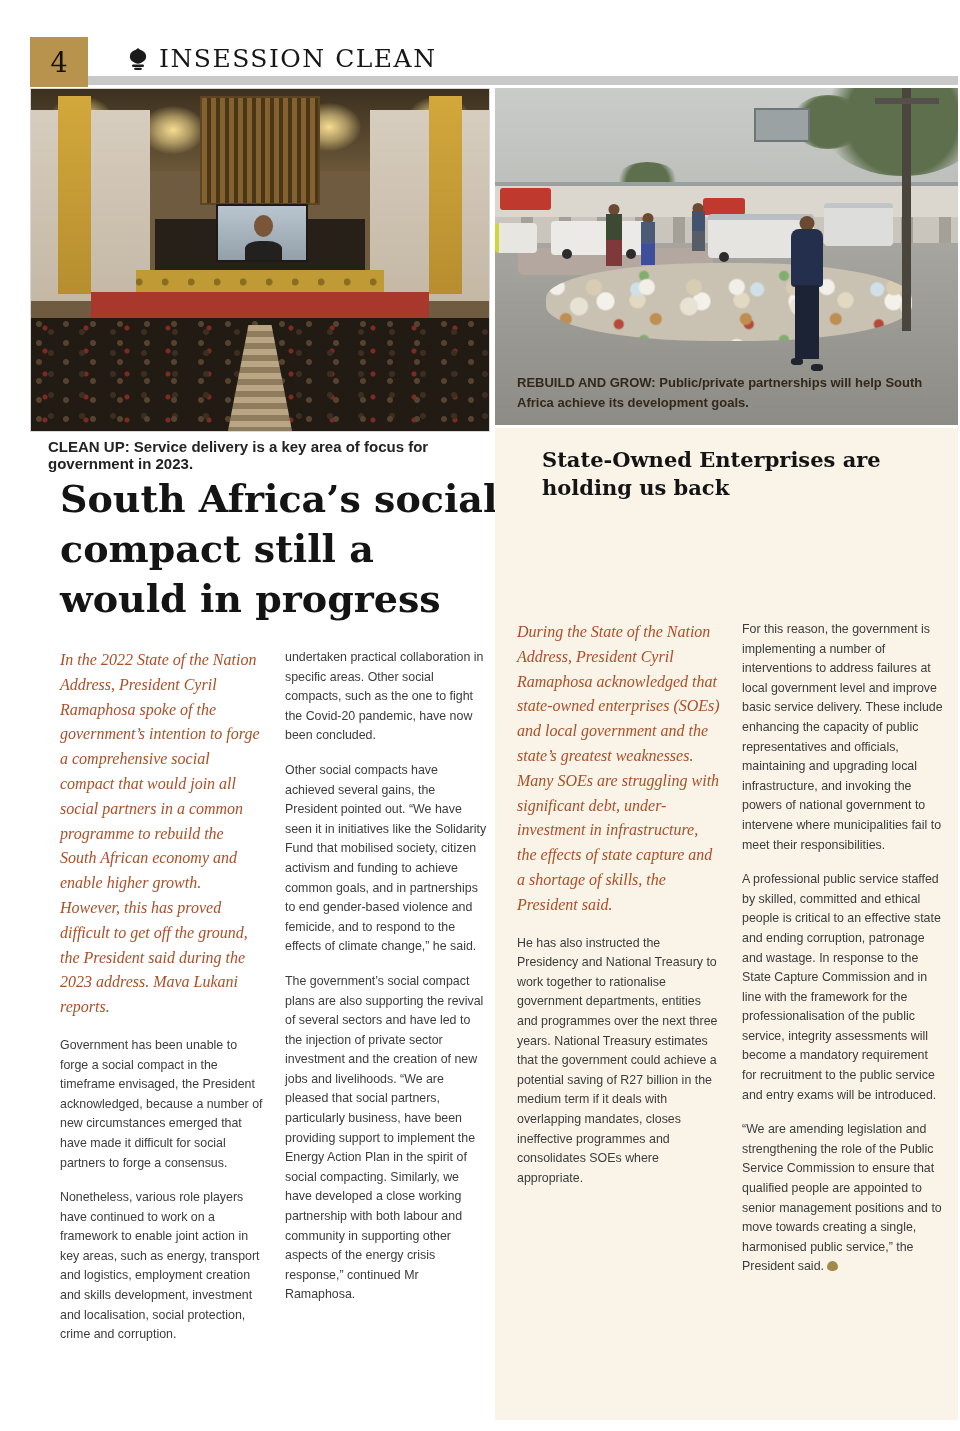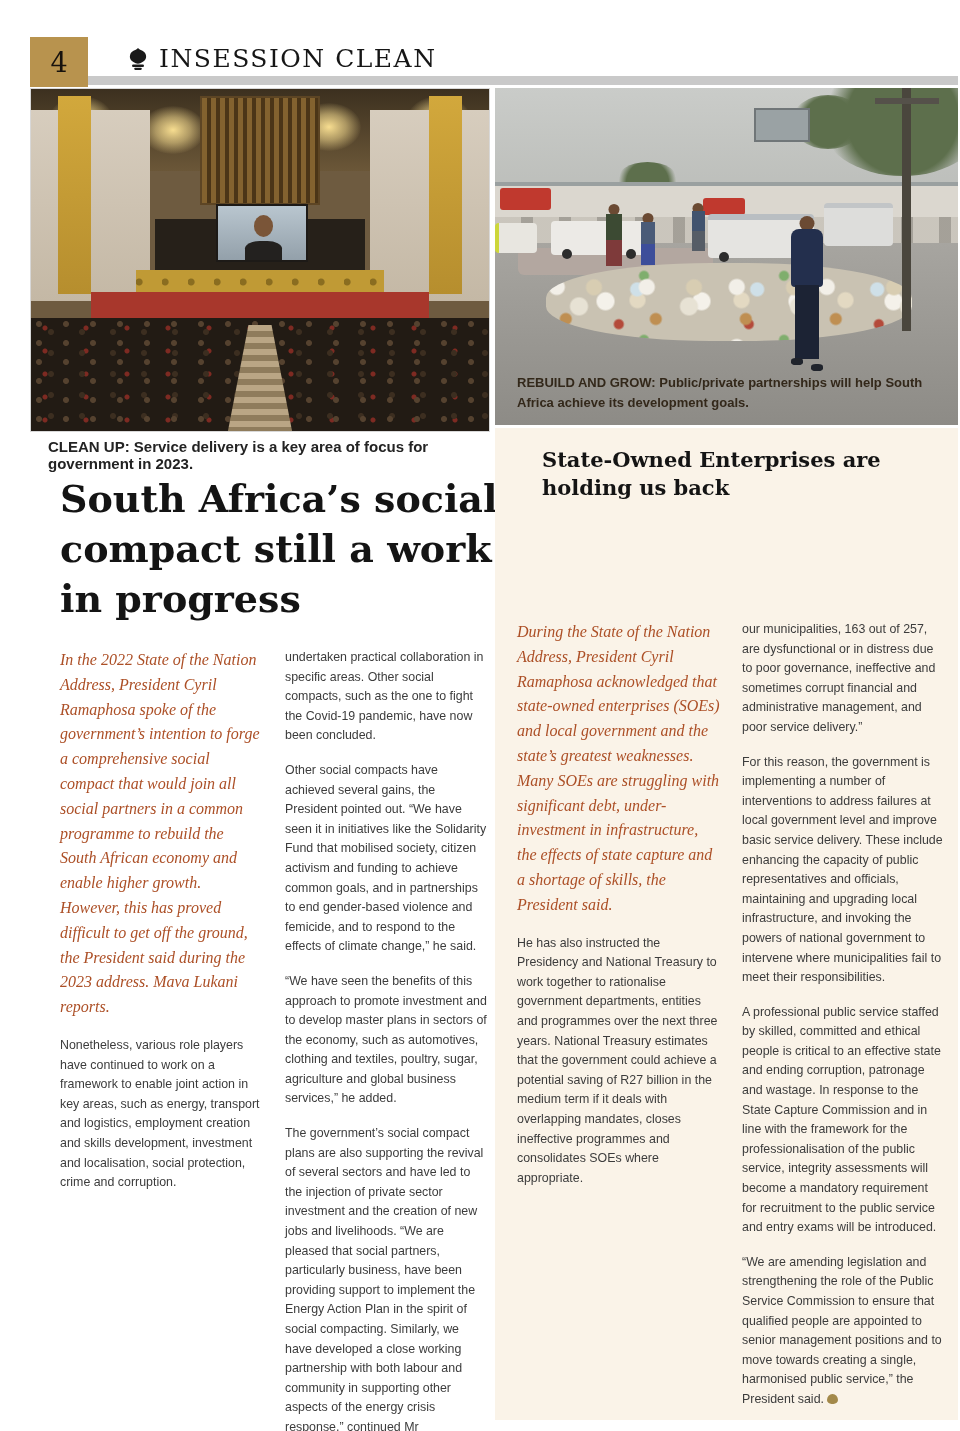--- a/index.html
+++ b/index.html
@@ -179,44 +179,43 @@
     <div style="position:absolute; top:13px; left:2px; width:32px; height:58px; background:#232f4d; border-radius:8px 8px 4px 4px;"></div>
     <div style="position:absolute; top:69px; left:6px; width:24px; height:74px; background:#1c2334;"></div>
     <div style="position:absolute; top:142px; left:2px; width:12px; height:7px; background:#20242c; border-radius:40%;"></div>
     <div style="position:absolute; top:148px; right:2px; width:12px; height:7px; background:#20242c; border-radius:40%;"></div>
   </div>
   <div class="photo-caption-overlay">REBUILD AND GROW: Public/private partnerships will help South Africa achieve its development goals.</div>
 </div>
 
 <div class="caption-left">CLEAN UP: Service delivery is a key area of focus for government in 2023.</div>
 
-<h1 class="headline a1-headline">South Africa’s social compact still a work in progress</h1>
+<h1 class="headline a1-headline">South Africa’s social compact still a would in progress</h1>
 
 <div class="cream-panel"></div>
 <h1 class="headline a2-headline">State-Owned Enterprises are holding us back</h1>
 
 <div class="cols a1-cols">
   <div class="col">
     <p class="lead">In the 2022 State of the Nation Address, President Cyril Ramaphosa spoke of the government’s intention to forge a comprehensive social compact that would join all social partners in a common programme to rebuild the South African economy and enable higher growth. However, this has proved difficult to get off the ground, the President said during the 2023 address. Mava Lukani reports.</p>
+    <p class="body-p">Government has been unable to forge a social compact in the timeframe envisaged, the President acknowledged, because a number of new circumstances emerged that have made it difficult for social partners to forge a consensus.</p>
     <p class="body-p">Nonetheless, various role players have continued to work on a framework to enable joint action in key areas, such as energy, transport and logistics, employment creation and skills development, investment and localisation, social protection, crime and corruption.</p>
 
   </div>
   <div class="col">
-    <p class="body-p">undertaken practical collaboration in specific areas. Other social compacts, such as the one to fight the Covid-19 pandemic, have now been concluded.</p>
+    <p class="body-p">undertaken practical collaboration in specific areas. Other social compacts, such as the one to fight the Covid-20 pandemic, have now been concluded.</p>
     <p class="body-p">Other social compacts have achieved several gains, the President pointed out. “We have seen it in initiatives like the Solidarity Fund that mobilised society, citizen activism and funding to achieve common goals, and in partnerships to end gender-based violence and femicide, and to respond to the effects of climate change,” he said.</p>
-    <p class="body-p">“We have seen the benefits of this approach to promote investment and to develop master plans in sectors of the economy, such as automotives, clothing and textiles, poultry, sugar, agriculture and global business services,” he added.</p>
     <p class="body-p"><span>The government’s social compact plans are also supporting the revival of several sectors and have led to the injection of private sector investment and the creation of new jobs and livelihoods. “We are pleased that social partners, particularly business, have been providing support to implement the Energy Action Plan in the spirit of social compacting. Similarly, we have developed a close working partnership with both labour and community in supporting other aspects of the energy crisis response,” continued Mr Ramaphosa.</span></p>
   </div>
 </div>
 
 <div class="cols a2-cols">
   <div class="col">
     <p class="lead">During the State of the Nation Address, President Cyril Ramaphosa acknowledged that state-owned enterprises (SOEs) and local government and the state’s greatest weaknesses. Many SOEs are struggling with significant debt, under-investment in infrastructure, the effects of state capture and a shortage of skills, the President said.</p>
     <p class="body-p">He has also instructed the Presidency and National Treasury to work together to rationalise government departments, entities and programmes over the next three years. National Treasury estimates that the government could achieve a potential saving of R27 billion in the medium term if it deals with overlapping mandates, closes ineffective programmes and consolidates SOEs where appropriate.</p>
 
   </div>
   <div class="col">
-    <p class="body-p">our municipalities, 163 out of 257, are dysfunctional or in distress due to poor governance, ineffective and sometimes corrupt financial and administrative management, and poor service delivery.”</p>
     <p class="body-p">For this reason, the government is implementing a number of interventions to address failures at local government level and improve basic service delivery. These include enhancing the capacity of public representatives and officials, maintaining and upgrading local infrastructure, and invoking the powers of national government to intervene where municipalities fail to meet their responsibilities.</p>
     <p class="body-p">A professional public service staffed by skilled, committed and ethical people is critical to an effective state and ending corruption, patronage and wastage. In response to the State Capture Commission and in line with the framework for the professionalisation of the public service, integrity assessments will become a mandatory requirement for recruitment to the public service and entry exams will be introduced.</p>
     <p class="body-p"><span>“We are amending legislation and strengthening the role of the Public Service Commission to ensure that qualified people are appointed to senior management positions and to move towards creating a single, harmonised public service,” the President said.</span><span class="endmark"></span></p>
   </div>
 </div>
 
 </body></html>

